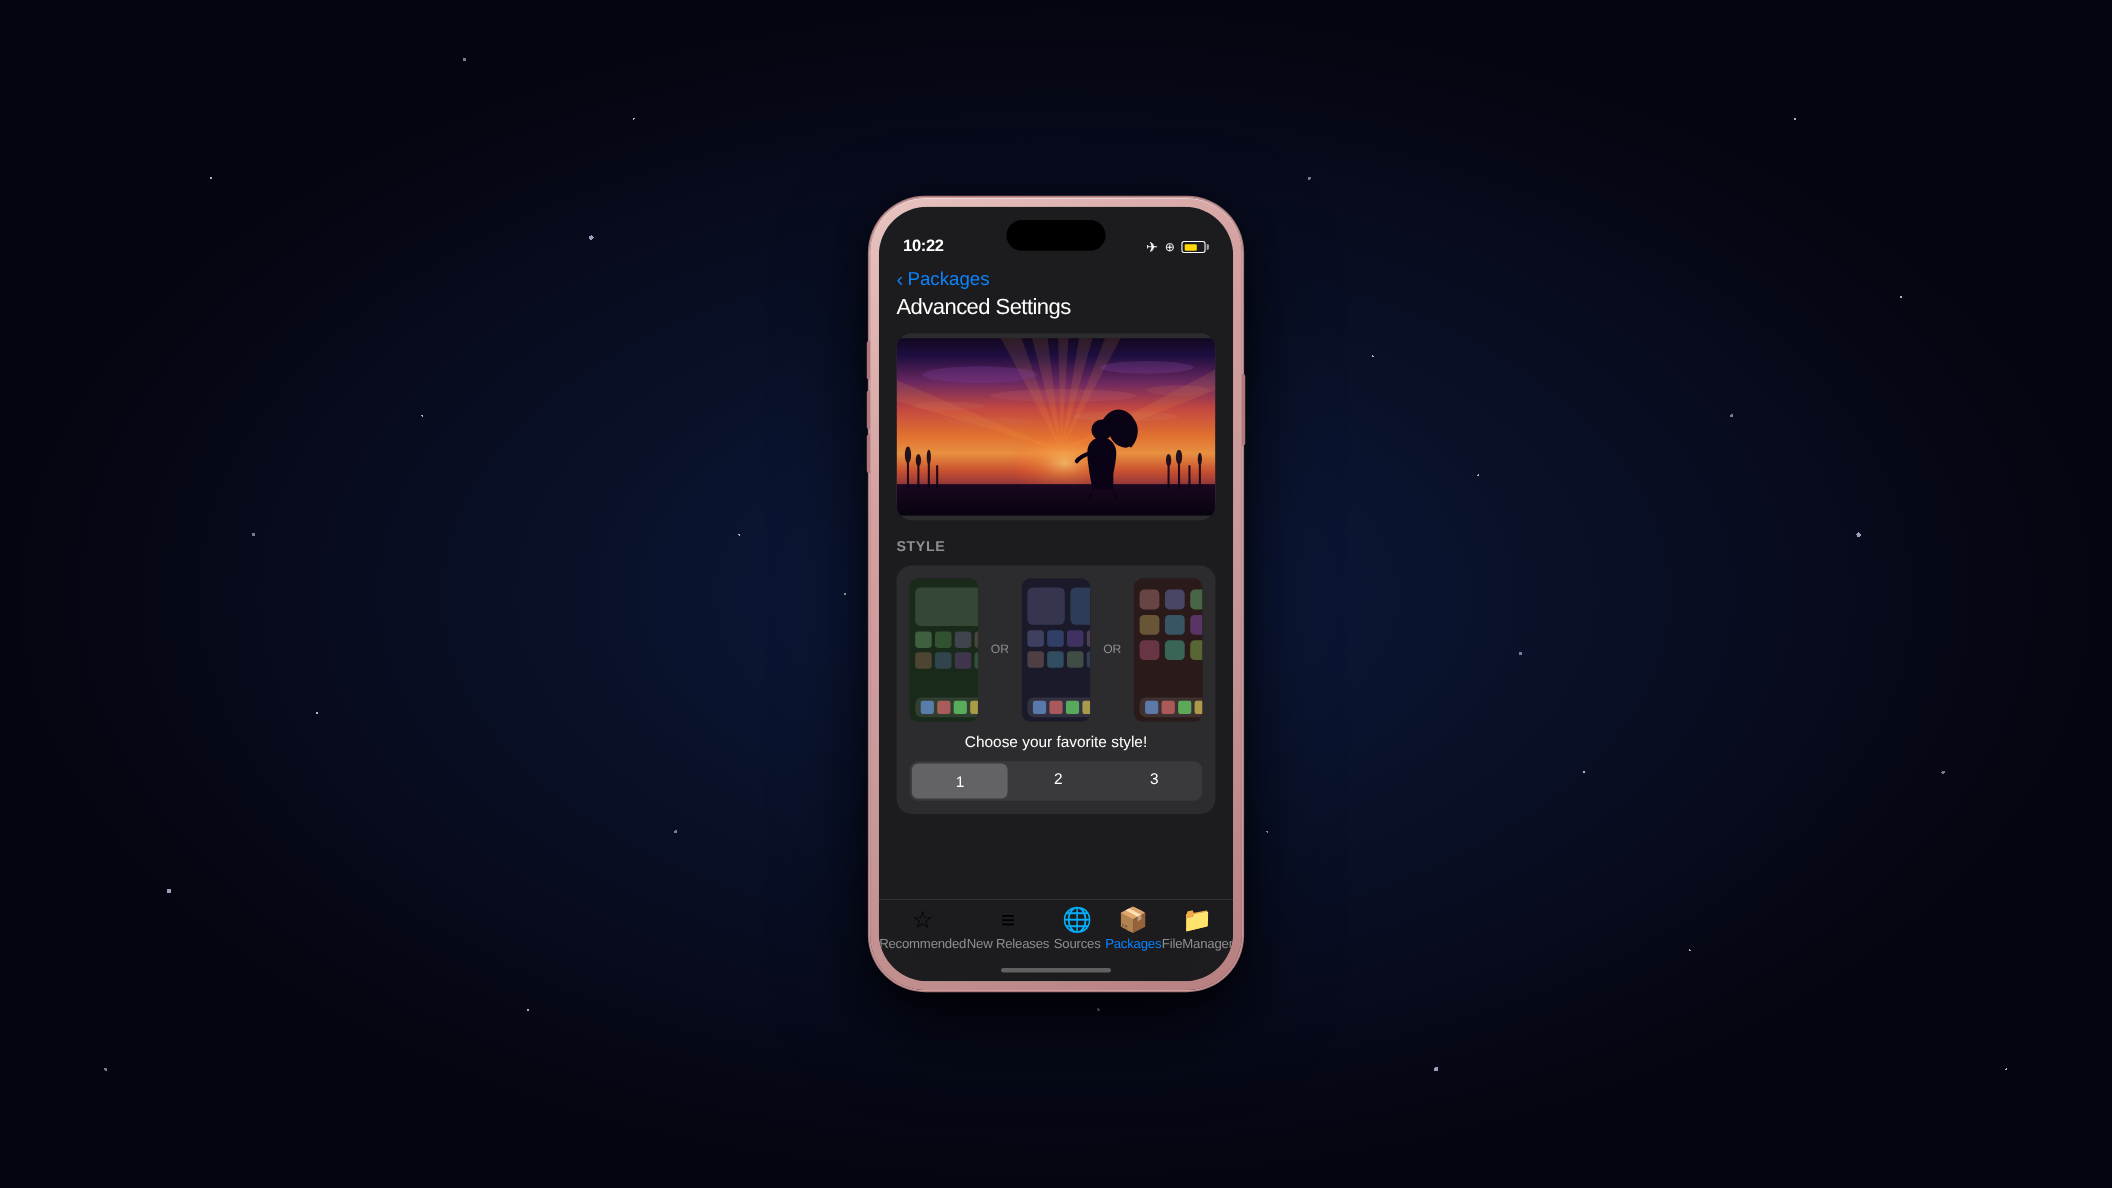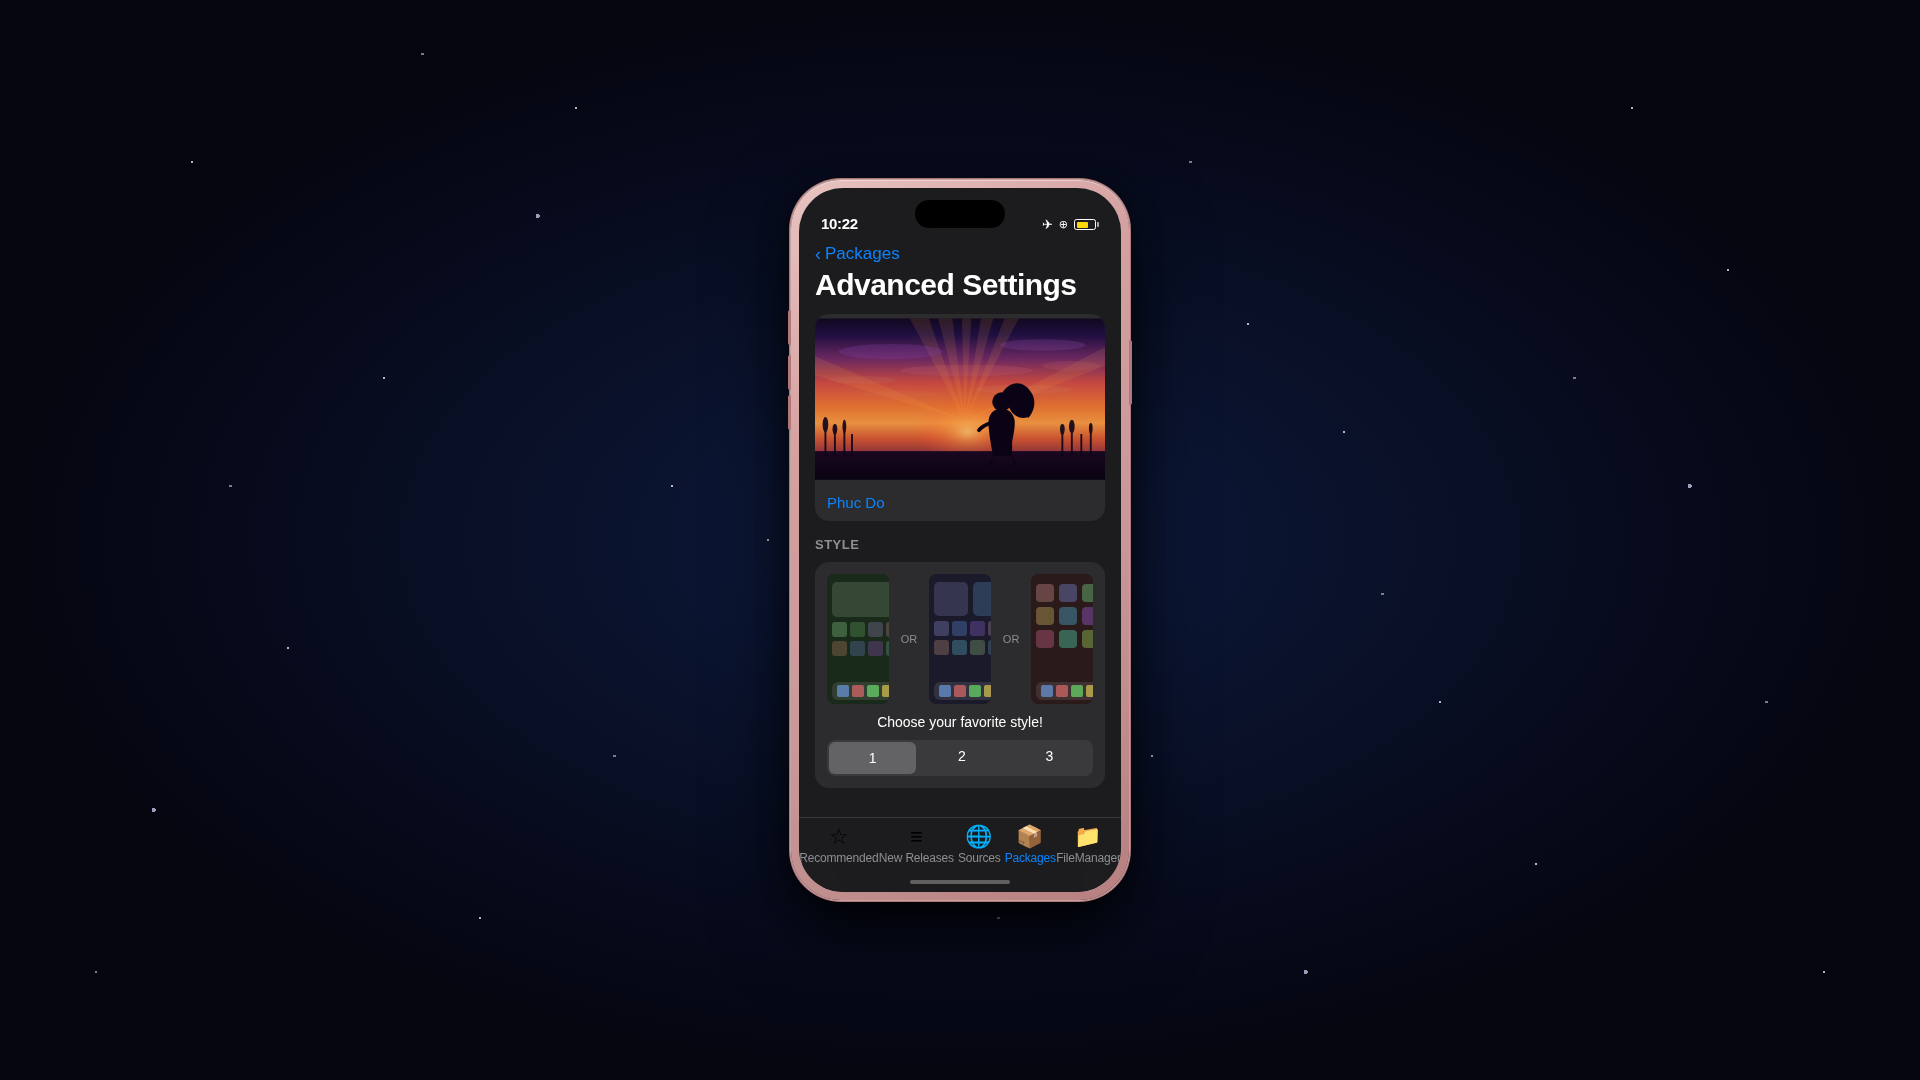--- a/index.html
+++ b/index.html
@@ -231,22 +231,22 @@
     }
 
     .back-label {
       color: #0a84ff;
       font-size: 17px;
     }
 
     
     .page-title {
       padding: 4px 16px 12px;
-      font-size: 30px;
-      font-weight: 700;
+      font-size: 20px;
+      font-weight: 400;
       color: #fff;
       letter-spacing: -0.5px;
     }
 
     
     .hero-card {
       margin: 0 16px;
       border-radius: 14px;
       overflow: hidden;
       background: #2c2c2e;
@@ -516,21 +516,20 @@
 
                 <path d="M197,80 C210,75 225,80 228,92 C230,100 225,105 220,105 C215,105 210,102 207,98" fill="#0a0315" stroke="none"></path>
                 <path d="M197,80 C205,65 220,65 228,78 C235,88 230,100 225,105" fill="#0a0315"></path>
 
                 <path d="M186,110 C180,112 175,115 173,118" stroke="#0a0315" stroke-width="4" fill="none" stroke-linecap="round"></path>
 
                 <path d="M188,145 L183,155 L186,155 M208,145 L210,155 L213,155" fill="#0a0315"></path>
               </g>
             </svg>
           </div>
-          <div class="hero-author">Phuc Do</div>
         </div>
 
         <div class="style-section">
           <div class="section-label">STYLE</div>
 
           <div class="style-card">
 
             <div class="style-previews">
 
               <div class="style-preview-item">

